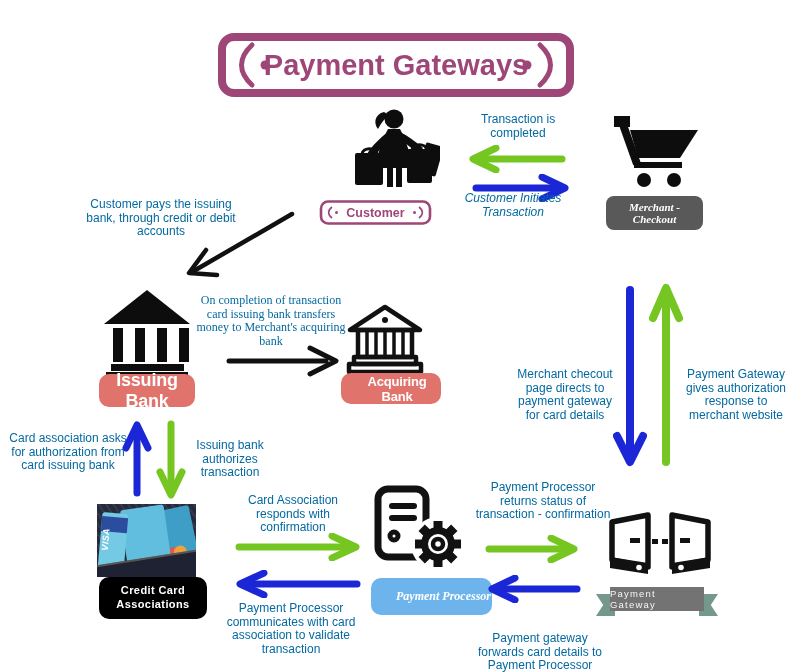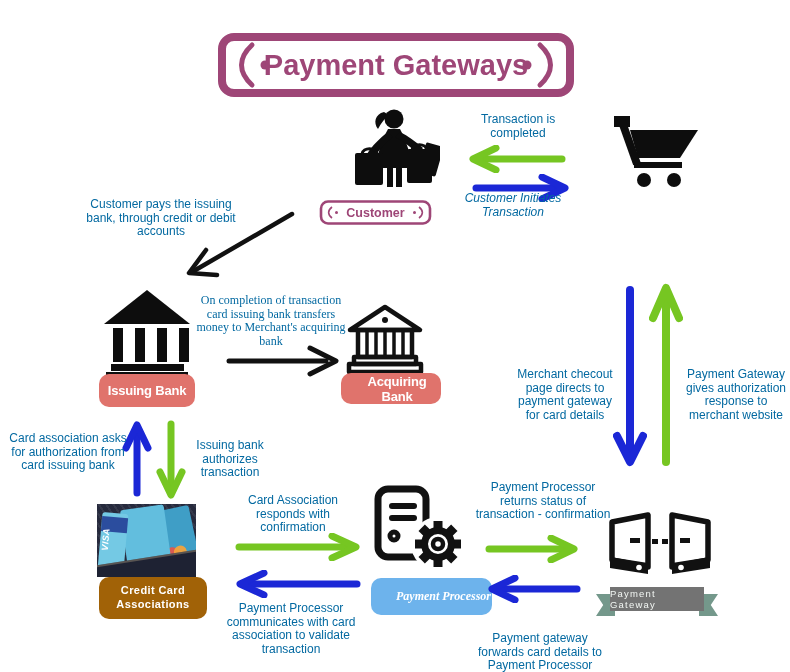--- a/index.html
+++ b/index.html
@@ -2,26 +2,26 @@
 <html><head>
 <meta charset="utf-8">
 <style>
   html,body{margin:0;padding:0;background:#fff;}
   #canvas{position:relative;width:790px;height:672px;background:#ffffff;overflow:hidden;
           font-family:"Liberation Sans",sans-serif;color:#1a1a1a;}
   .abs{position:absolute;}
   .txt{position:absolute;font-size:12px;line-height:1.14;text-align:center;color:#0369a1;}
   .node-label{position:absolute;display:flex;align-items:center;justify-content:center;
               text-align:center;color:#fff;font-weight:bold;}
-  .label-red{background:#e0736c;border-radius:10px;font-size:13px;letter-spacing:-0.2px;}
+  .label-red{background:#e0736c;border-radius:10px;font-size:18px;letter-spacing:-0.2px;}
   .label-gray{background:#595959;border-radius:8px;font-family:"Liberation Serif",serif;
               font-style:italic;font-size:11px;}
   .label-blue{background:#6db3ec;border-radius:10px;font-family:"Liberation Serif",serif;
               font-style:italic;font-size:12px;}
-  .label-green{background:#a16207;border-radius:10px;font-size:11px;letter-spacing:0.4px;
+  .label-green{background:#000000;border-radius:10px;font-size:11px;letter-spacing:0.4px;
                line-height:1.25;padding:2px 6px;}
   .banner-text{position:absolute;inset:0;display:flex;align-items:center;justify-content:center;
                color:#9e4677;font-weight:bold;}
   
   .ribbon{position:absolute;left:596px;top:585px;width:122px;height:32px;}
   .ribbon .fold{position:absolute;top:9px;width:19px;height:22px;background:#74988b;}
   .ribbon .fold.l{left:0;clip-path:polygon(100% 0,100% 100%,0 100%,38% 50%,0 0);}
   .ribbon .fold.r{right:0;clip-path:polygon(0 0,0 100%,100% 100%,62% 50%,100% 0);}
   .ribbon .band{position:absolute;left:14px;right:14px;top:2px;height:24px;background:#737373;
                 display:flex;align-items:center;justify-content:center;color:#f2f6f3;
@@ -97,20 +97,21 @@
   <div class="txt" style="left:452px;top:192px;width:122px;font-style:italic;">Customer Initiates Transaction</div>
 
   <svg class="abs" style="left:606px;top:112px;" width="96" height="80" viewBox="0 0 96 80">
     <polygon points="24,18 92,18 74,46 32,46" fill="#0d0d0d"></polygon>
     <rect x="8" y="4" width="16" height="11" fill="#0d0d0d"></rect>
     <line x1="15" y1="7" x2="31" y2="52" stroke="#0d0d0d" stroke-width="8"></line>
     <line x1="28" y1="53" x2="76" y2="53" stroke="#0d0d0d" stroke-width="6"></line>
     <circle cx="38" cy="68" r="7" fill="#0d0d0d"></circle>
     <circle cx="68" cy="68" r="7" fill="#0d0d0d"></circle>
   </svg>
+  <div class="node-label label-gray" style="left:606px;top:196px;width:97px;height:34px;">Merchant - Checkout</div>
 
   <div class="txt" style="left:82px;top:198px;width:158px;">Customer pays the issuing bank, through credit or debit accounts</div>
   <svg class="abs" style="left:180px;top:204px;" width="118" height="78" viewBox="0 0 118 78" fill="none" stroke="#111" stroke-width="4.5" stroke-linecap="round" stroke-linejoin="round">
     <line x1="112" y1="10" x2="12" y2="68"></line>
       <polyline points="26,46 9,69 37,71"></polyline>
   </svg>
 
   <svg class="abs" style="left:103px;top:288px;" width="88" height="90" viewBox="0 0 88 90" fill="#0d0d0d">
     <polygon points="44,2 87,36 1,36"></polygon>
     <rect x="10" y="40" width="10" height="34"></rect>

